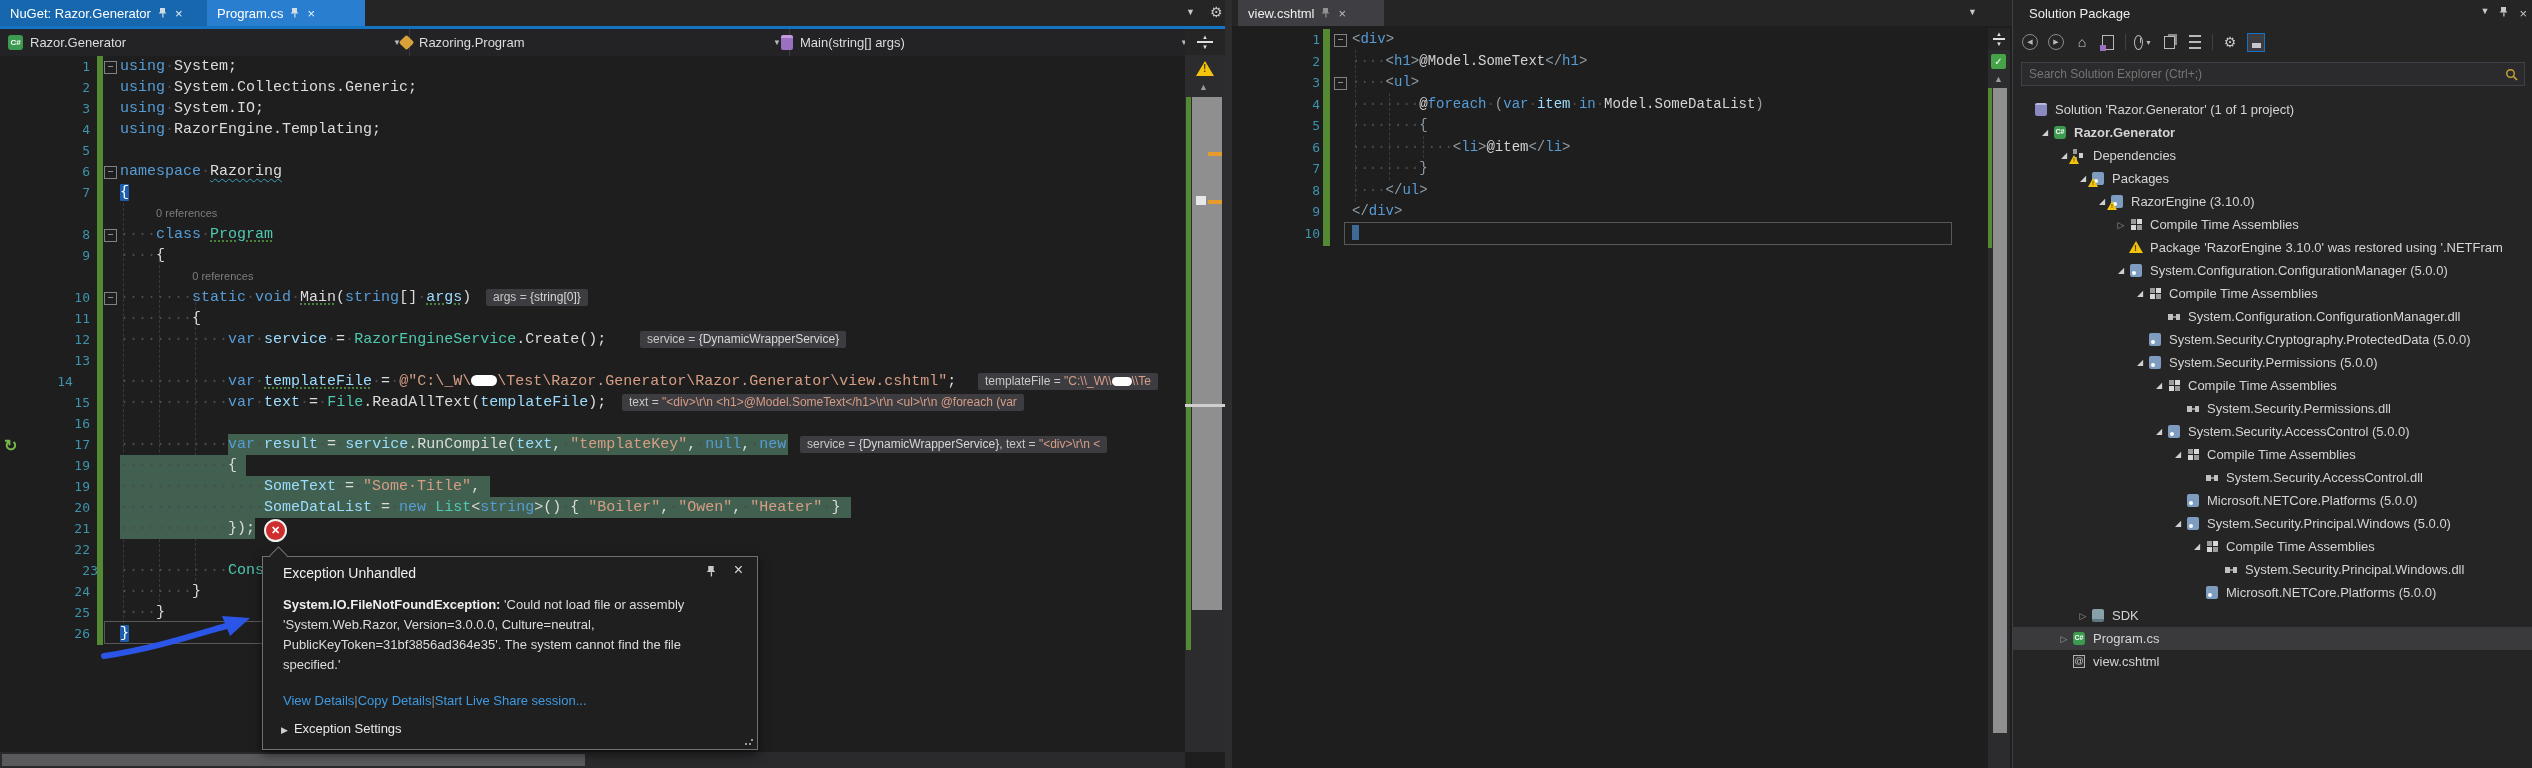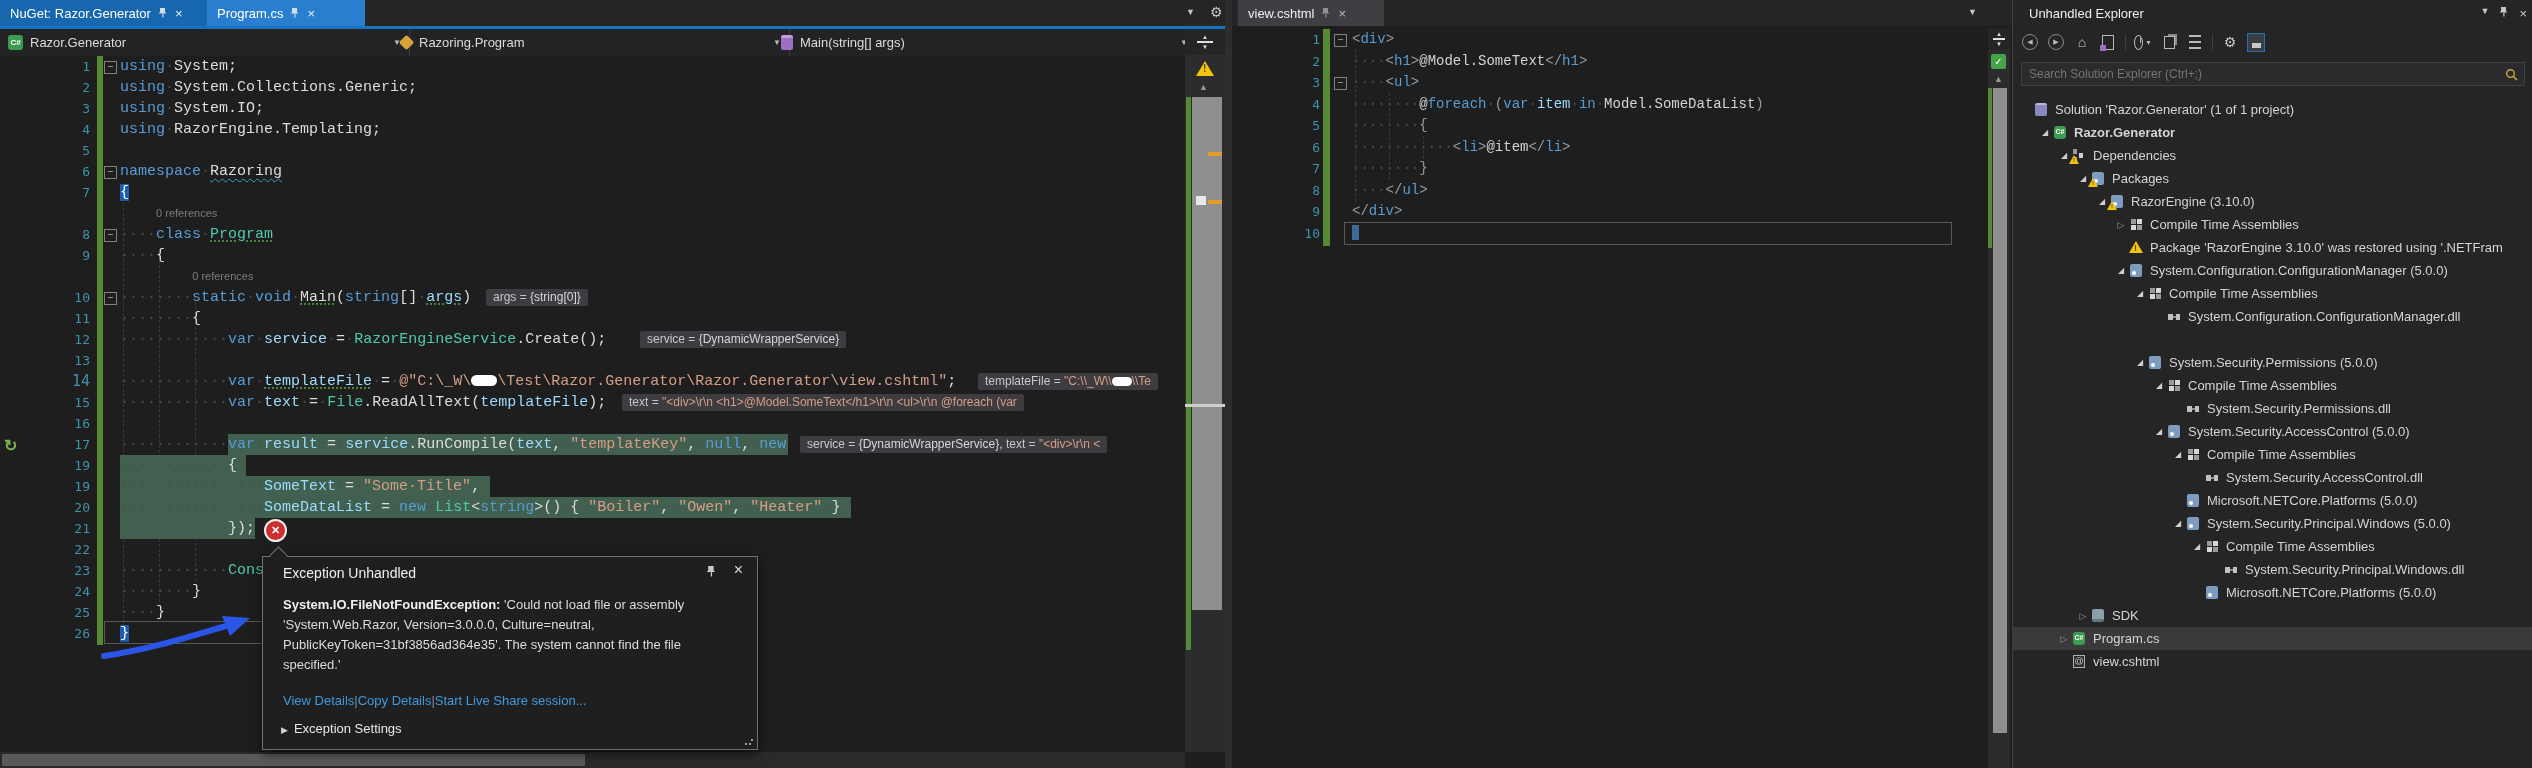--- a/index.html
+++ b/index.html
@@ -226,39 +226,39 @@
         <div class="lens" style="top: 210px; left: 192.24px;">0 references</div>
         <div class="ln" style="top: 231px; left: 40px; width: 50px; font-size: 13px;">10</div>
         <div class="cl" style="top: 231px; left: 120px; font-size: 15px;"><span class="w">········</span><span class="k">static</span><span class="w">·</span><span class="k">void</span><span class="w">·</span><span class="p gdots">Main</span><span class="p">(</span><span class="k">string</span><span class="p">[]</span><span class="w">·</span><span class="v gdots">args</span><span class="p">)</span></div>
         <div class="foldbox" style="left: 104px; top: 236px;">–</div>
         <div class="ln" style="top: 252px; left: 40px; width: 50px; font-size: 13px;">11</div>
         <div class="cl" style="top: 252px; left: 120px; font-size: 15px;"><span class="w">········</span><span class="p">{</span></div>
         <div class="ln" style="top: 273px; left: 40px; width: 50px; font-size: 13px;">12</div>
         <div class="cl" style="top: 273px; left: 120px; font-size: 15px;"><span class="w">············</span><span class="k">var</span><span class="w">·</span><span class="v">service</span><span class="w">·</span><span class="p">=</span><span class="w">·</span><span class="t">RazorEngineService</span><span class="p">.Create();</span></div>
         <div class="ln" style="top: 294px; left: 40px; width: 50px; font-size: 13px;">13</div>
         <div class="cl" style="top: 294px; left: 120px; font-size: 15px;"></div>
-        <div class="ln" style="top: 315px; left: 40px; width: 50px; font-size: 15px;">14</div>
+        <div class="ln" style="top: 315px; left: 40px; width: 50px; font-size: 13px; text-align: center;">14</div>
         <div class="cl" style="top: 315px; left: 120px; font-size: 15px;"><span class="w">············</span><span class="k">var</span><span class="w">·</span><span class="v gdots">templateFile</span><span class="w">·</span><span class="p">=</span><span class="w">·</span><span class="s">@"C:\_W\</span><span class="blobseg"></span><span class="s">\Test\Razor.Generator\Razor.Generator\view.cshtml"</span><span class="p">;</span></div>
         <div class="ln" style="top: 336px; left: 40px; width: 50px; font-size: 13px;">15</div>
         <div class="cl" style="top: 336px; left: 120px; font-size: 15px;"><span class="w">············</span><span class="k">var</span><span class="w">·</span><span class="v">text</span><span class="w">·</span><span class="p">=</span><span class="w">·</span><span class="t">File</span><span class="p">.ReadAllText(</span><span class="v">templateFile</span><span class="p">);</span></div>
         <div class="ln" style="top: 357px; left: 40px; width: 50px; font-size: 13px;">16</div>
         <div class="cl" style="top: 357px; left: 120px; font-size: 15px;"></div>
         <div class="ln" style="top: 378px; left: 40px; width: 50px; font-size: 13px;">17</div>
         <div class="cl" style="top: 378px; left: 120px; font-size: 15px;"><span class="w">············</span><span class="k">var</span><span class="w">·</span><span class="v">result</span><span class="w">·</span><span class="p">=</span><span class="w">·</span><span class="v">service</span><span class="p">.RunCompile(</span><span class="v">text</span><span class="p">,</span><span class="w">·</span><span class="s">"templateKey"</span><span class="p">,</span><span class="w">·</span><span class="k">null</span><span class="p">,</span><span class="w">·</span><span class="k">new</span></div>
         <div class="ln" style="top: 399px; left: 40px; width: 50px; font-size: 13px;">19</div>
         <div class="cl" style="top: 399px; left: 120px; font-size: 15px;"><span class="w">············</span><span class="p">{</span></div>
         <div class="ln" style="top: 420px; left: 40px; width: 50px; font-size: 13px;">19</div>
         <div class="cl" style="top: 420px; left: 120px; font-size: 15px;"><span class="w">················</span><span class="v">SomeText</span><span class="w">·</span><span class="p">=</span><span class="w">·</span><span class="s">"Some·Title"</span><span class="p">,</span></div>
         <div class="ln" style="top: 441px; left: 40px; width: 50px; font-size: 13px;">20</div>
         <div class="cl" style="top: 441px; left: 120px; font-size: 15px;"><span class="w">················</span><span class="v">SomeDataList</span><span class="w">·</span><span class="p">=</span><span class="w">·</span><span class="k">new</span><span class="w">·</span><span class="t">List</span><span class="p">&lt;</span><span class="k">string</span><span class="p">&gt;()</span><span class="w">·</span><span class="p">{</span><span class="w">·</span><span class="s">"Boiler"</span><span class="p">,</span><span class="w">·</span><span class="s">"Owen"</span><span class="p">,</span><span class="w">·</span><span class="s">"Heater"</span><span class="w">·</span><span class="p">}</span></div>
         <div class="ln" style="top: 462px; left: 40px; width: 50px; font-size: 13px;">21</div>
         <div class="cl" style="top: 462px; left: 120px; font-size: 15px;"><span class="w">············</span><span class="p">});</span></div>
         <div class="ln" style="top: 483px; left: 40px; width: 50px; font-size: 13px;">22</div>
         <div class="cl" style="top: 483px; left: 120px; font-size: 15px;"></div>
-        <div class="ln" style="top: 504px; left: 40px; width: 50px; font-size: 13px;">23</div>
+        <div class="ln" style="top: 504px; left: 48px; width: 50px; font-size: 13px;">23</div>
         <div class="cl" style="top: 504px; left: 120px; font-size: 15px;"><span class="w">············</span><span class="t">Console</span><span class="p">.WriteLine(</span><span class="v">result</span><span class="p">);</span></div>
         <div class="ln" style="top: 525px; left: 40px; width: 50px; font-size: 13px;">24</div>
         <div class="cl" style="top: 525px; left: 120px; font-size: 15px;"><span class="w">········</span><span class="p">}</span></div>
         <div class="ln" style="top: 546px; left: 40px; width: 50px; font-size: 13px;">25</div>
         <div class="cl" style="top: 546px; left: 120px; font-size: 15px;"><span class="w">····</span><span class="p">}</span></div>
         <div class="ln" style="top: 567px; left: 40px; width: 50px; font-size: 13px;">26</div>
         <div class="cl" style="top: 567px; left: 120px; font-size: 15px;"><span class="brace">}</span></div>
         <div class="selrect" style="top: 378px; height: 21px; left: 228.36px; width: 559.86px;"></div>
         <div class="selrect" style="top: 399px; height: 21px; left: 120px; width: 126.39px;"></div>
         <div class="selrect" style="top: 420px; height: 21px; left: 120px; width: 370.2px;"></div>
@@ -348,21 +348,21 @@
       </div>
       <div class="okbox" style="left:3px;top:26px;">✓</div>
       <div class="abs upArrow" style="left:6px;top:46px;">▲</div>
       <div class="abs" style="left:0;top:60px;width:4px;height:160px;background:#538a33;"></div>
       <div class="thumb" style="left:5px;top:60px;width:14px;height:645px;"></div>
     </div>
   </div>
 
   <div id="se">
     <div class="ttlbar">
-      <span class="ttl">Unhandled Explorer</span>
+      <span class="ttl">Solution Package</span>
       <span class="ttl-icons">
         <span style="font-size:9px;">▼</span>
         <span><svg width="10" height="11" viewBox="0 0 10 11">
               <path d="M2 1h5v4l1.5 1.5h-8L2 5z" fill="#c8c8c8"></path>
               <rect x="4.3" y="6.5" width="1.2" height="4" fill="#c8c8c8"></rect>
             </svg></span>
         <span style="font-size:13px;">×</span>
       </span>
     </div>
     <div class="toolbar">
@@ -471,20 +471,27 @@
           </span>
           <span>Compile Time Assemblies</span>
         </div>
         <div class="trow" style="top: 211px; padding-left: 139px;">
           <span class="exp"></span>
           <span class="tico i-dll">
             <span class="base"></span>
           </span>
           <span>System.Configuration.ConfigurationManager.dll</span>
         </div>
+        <div class="trow" style="top: 234px; padding-left: 120px;">
+          <span class="exp"></span>
+          <span class="tico i-nuget">
+            <span class="base"></span>
+          </span>
+          <span>System.Security.Cryptography.ProtectedData (5.0.0)</span>
+        </div>
         <div class="trow" style="top: 257px; padding-left: 120px;">
           <span class="exp">◢</span>
           <span class="tico i-nuget">
             <span class="base"></span>
           </span>
           <span>System.Security.Permissions (5.0.0)</span>
         </div>
         <div class="trow" style="top: 280px; padding-left: 139px;">
           <span class="exp">◢</span>
           <span class="tico i-cta">

